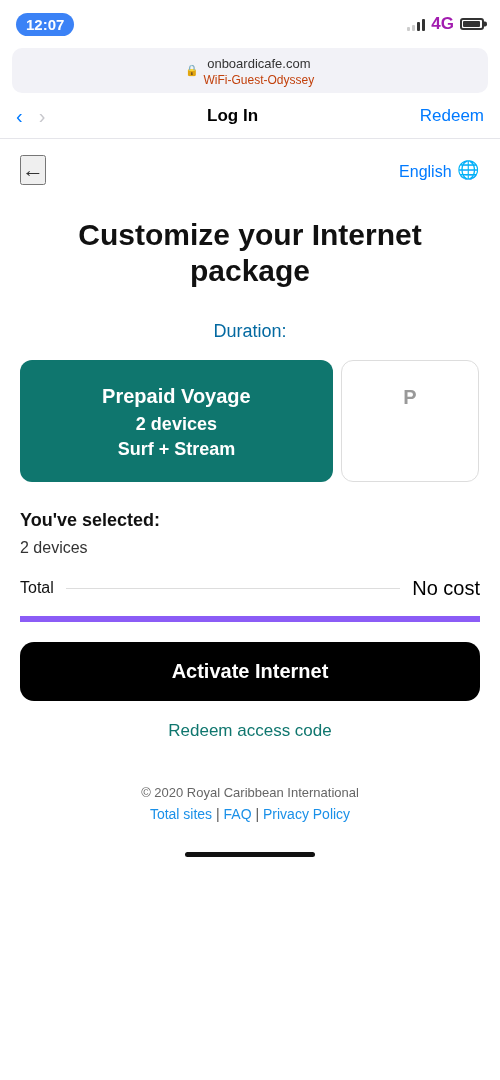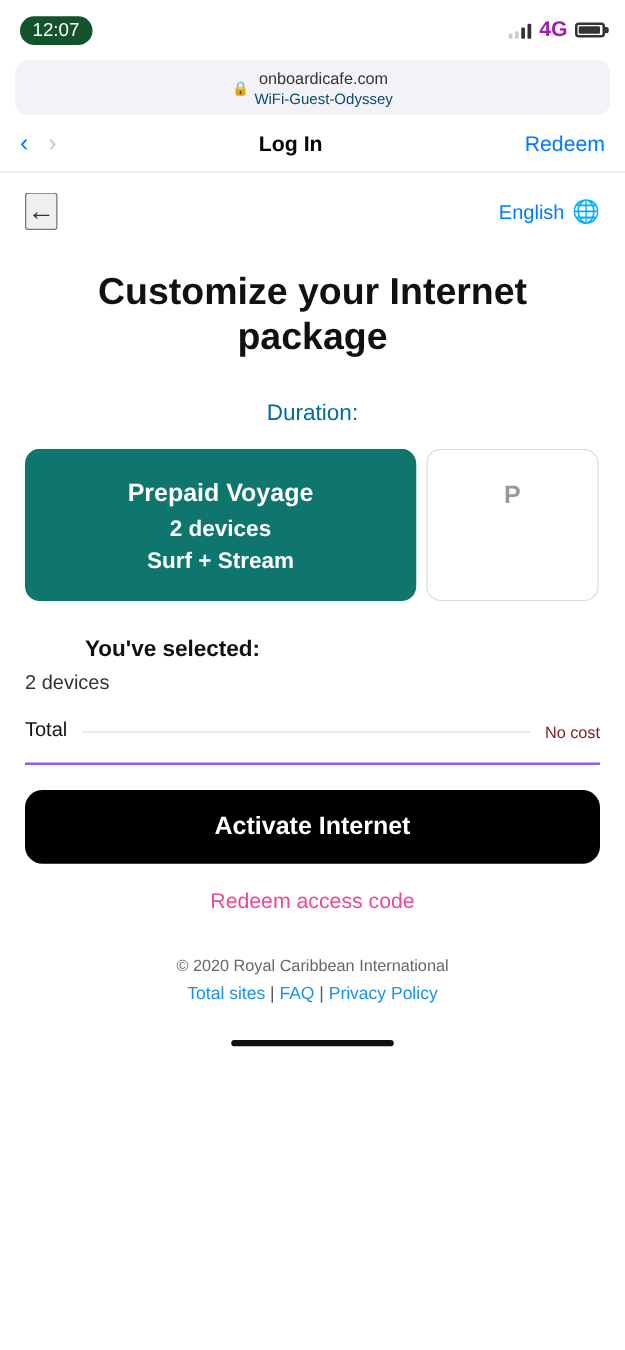--- a/index.html
+++ b/index.html
@@ -15,24 +15,24 @@
     
     .status-bar {
       background: #fff;
       display: flex;
       align-items: center;
       justify-content: space-between;
       padding: 8px 16px 4px 16px;
       height: 44px;
     }
     .status-time {
-      background: #14532d;
+      background: #3b82f6;
       color: #fff;
       font-size: 15px;
-      font-weight: 400;
+      font-weight: 700;
       padding: 3px 10px;
       border-radius: 12px;
     }
     .status-icons {
       display: flex;
       align-items: center;
       gap: 6px;
     }
     .signal-bars {
       display: flex;
@@ -103,21 +103,21 @@
       color: #666;
     }
     .url-text {
       font-size: 13px;
       color: #333;
       line-height: 1.3;
     }
     .url-subdomain {
       display: block;
       font-size: 12px;
-      color: #0c4a6e;
+      color: #c2410c;
       text-align: left;
       margin-top: 0;
     }
 
     
     .browser-nav {
       display: flex;
       align-items: center;
       justify-content: space-between;
       padding: 8px 16px 10px 16px;
@@ -241,43 +241,42 @@
 
     
     .selected-section {
       margin-bottom: 20px;
     }
     .selected-label {
       font-size: 18px;
       font-weight: 700;
       color: #111;
       margin-bottom: 8px;
-      margin-left: 48px;
     }
     .selected-devices {
       font-size: 16px;
       color: #333;
       margin-bottom: 20px;
     }
     .total-row {
       display: flex;
       align-items: center;
       justify-content: space-between;
-      border-bottom: 2px solid #8b5cf6;
+      border-bottom: 6px solid #8b5cf6;
       padding-bottom: 16px;
       margin-bottom: 15px;
     }
     .total-label {
       font-size: 16px;
       color: #111;
       font-weight: 400;
     }
     .total-value {
-      font-size: 13px;
-      color: #7f1d1d;
+      font-size: 20px;
+      color: #000000;
       font-weight: 400;
     }
 
     
     .activate-btn {
       display: block;
       width: 100%;
       background: #000000;
       color: #fff;
       font-size: 20px;
@@ -287,24 +286,24 @@
       border-radius: 14px;
       padding: 18px;
       cursor: pointer;
       margin-bottom: 20px;
     }
 
     
     .redeem-link {
       display: block;
       text-align: center;
-      color: #ec4899;
+      color: #0f766e;
       font-size: 17px;
       cursor: pointer;
-      margin-bottom: 34px;
+      margin-bottom: 44px;
       background: none;
       border: none;
       width: 100%;
     }
 
     
     .footer {
       text-align: center;
       padding: 0 20px 20px;
     }

